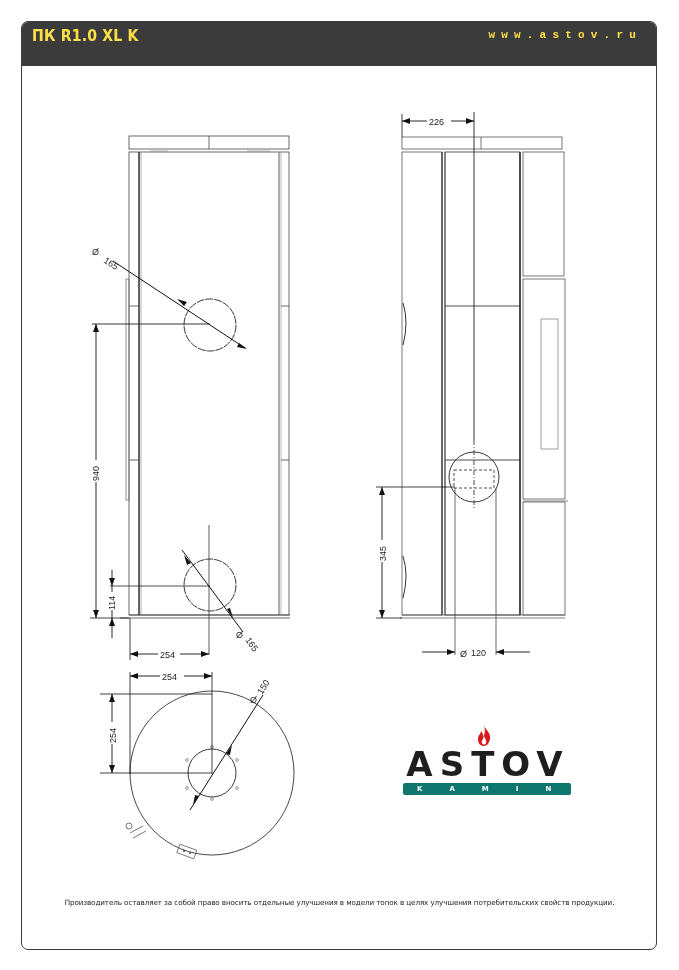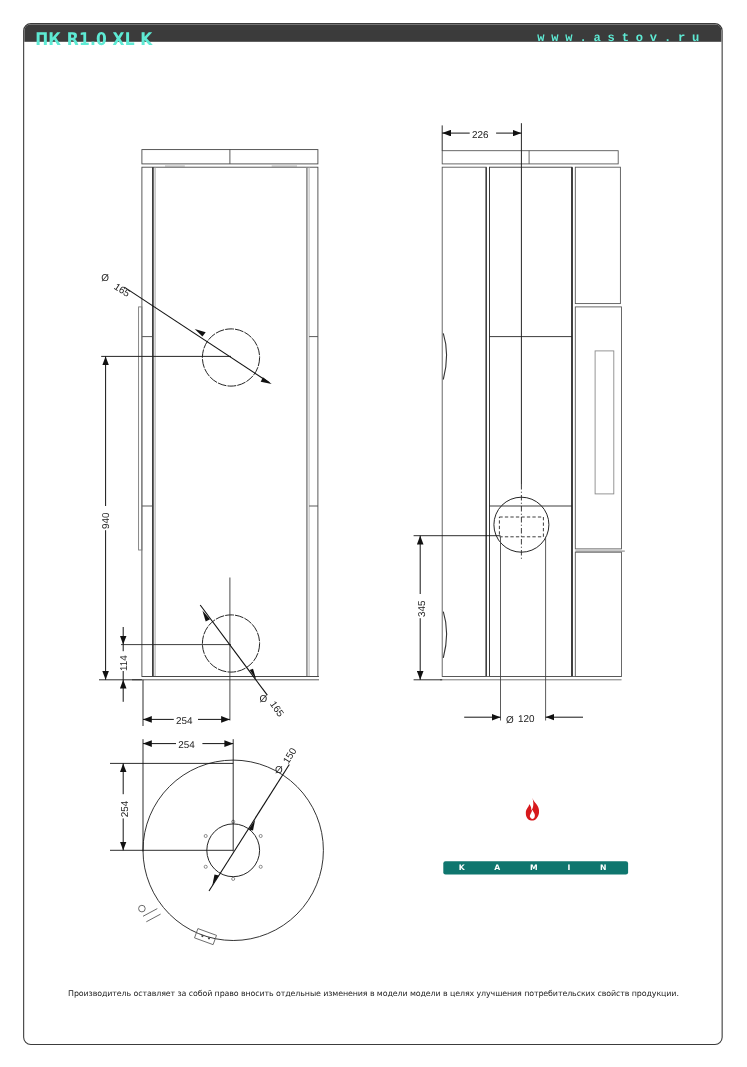--- a/index.html
+++ b/index.html
@@ -1,18 +1,18 @@
 <!DOCTYPE html>
 <html><head>
 <meta charset="utf-8">
 <style>
   html, body { margin:0; padding:0; background:#ffffff; }
   body { width:679px; height:970px; position:relative; overflow:hidden; font-family:"DejaVu Sans", sans-serif; }
   .sheet { position:absolute; left:21px; top:21px; width:636px; height:929px; border:1px solid #3c3c3c; border-radius:7px; box-sizing:border-box; overflow:hidden; background:#fff; }
-  .header { position:absolute; left:0; top:0; width:100%; height:16px; background:#3b3b3b; color:#5eead4; }
+  .header { position:absolute; left:0; top:0; width:100%; height:44px; background:#3b3b3b; color:#fde047; }
   .title { position:absolute; left:10px; top:4px; font-family:"DejaVu Sans", sans-serif; font-weight:bold; font-size:16px; letter-spacing:0.2px; transform:scaleX(0.88); transform-origin:left center; }
   .site { position:absolute; right:14px; top:7px; font-family:Liberation Mono, monospace; font-weight:bold; font-size:11px; letter-spacing:6.2px; }
   .footer { position:absolute; left:0; width:100%; top:898px; text-align:center; font-family:"DejaVu Sans", sans-serif; font-size:7.2px; color:#222; letter-spacing:-0.1px; }
   svg.drawing { position:absolute; left:0; top:0; }
   .dimtxt { font-family:"Liberation Sans", sans-serif; font-size:9px; fill:#222; }
   .logo { position:absolute; left:403px; top:725px; width:170px; height:76px; }
   .logo-word { position:absolute; left:0; top:22px; width:170px; text-align:center; font-family:"DejaVu Sans", sans-serif; font-weight:bold; font-size:34px; letter-spacing:7px; color:#1e1e1e; line-height:34px; }
   .logo-bar { position:absolute; left:0; top:58px; width:168px; height:12px; background:#0f766e; border-radius:2px; color:#fff; font-family:"DejaVu Sans", sans-serif; font-weight:bold; font-size:7px; letter-spacing:27px; text-align:left; line-height:12px; text-indent:14px; }
   .flame { position:absolute; left:72px; top:0; }
 </style>
@@ -206,16 +206,17 @@
     <text class="dimtxt" x="250" y="703" font-size="13">Ø</text>
     <text class="dimtxt" x="262" y="695" transform="rotate(-58 262 695)">150</text>
   </g>
 </svg>
 
 <div class="logo">
   <svg class="flame" width="18" height="22" viewBox="0 0 18 22">
     <path d="M9,0 C10,5 16,7 15,14 C14,19 11,21 9,21 C6,21 3,19 3,14 C3,10 6,9 6,6 C8,8 8,10 8,12 C9,10 11,8 9,0 Z" fill="#d7191c"></path>
     <path d="M9,11 C10,14 12,15 11,18 C10,20 8,20 7,18 C6,16 8,15 9,11 Z" fill="#fff"></path>
   </svg>
+  <div class="logo-word">ASTOV</div>
   <div class="logo-bar">KAMIN</div>
 </div>
 
-<div class="footer">Производитель оставляет за собой право вносить отдельные изменения в модели модели в целях улучшения потребительских свойств продукции.</div>
+<div class="footer">Производитель оставляет за собой право вносить отдельные улучшения в модели топок в целях улучшения потребительских свойств продукции.</div>
 
 </body></html>

